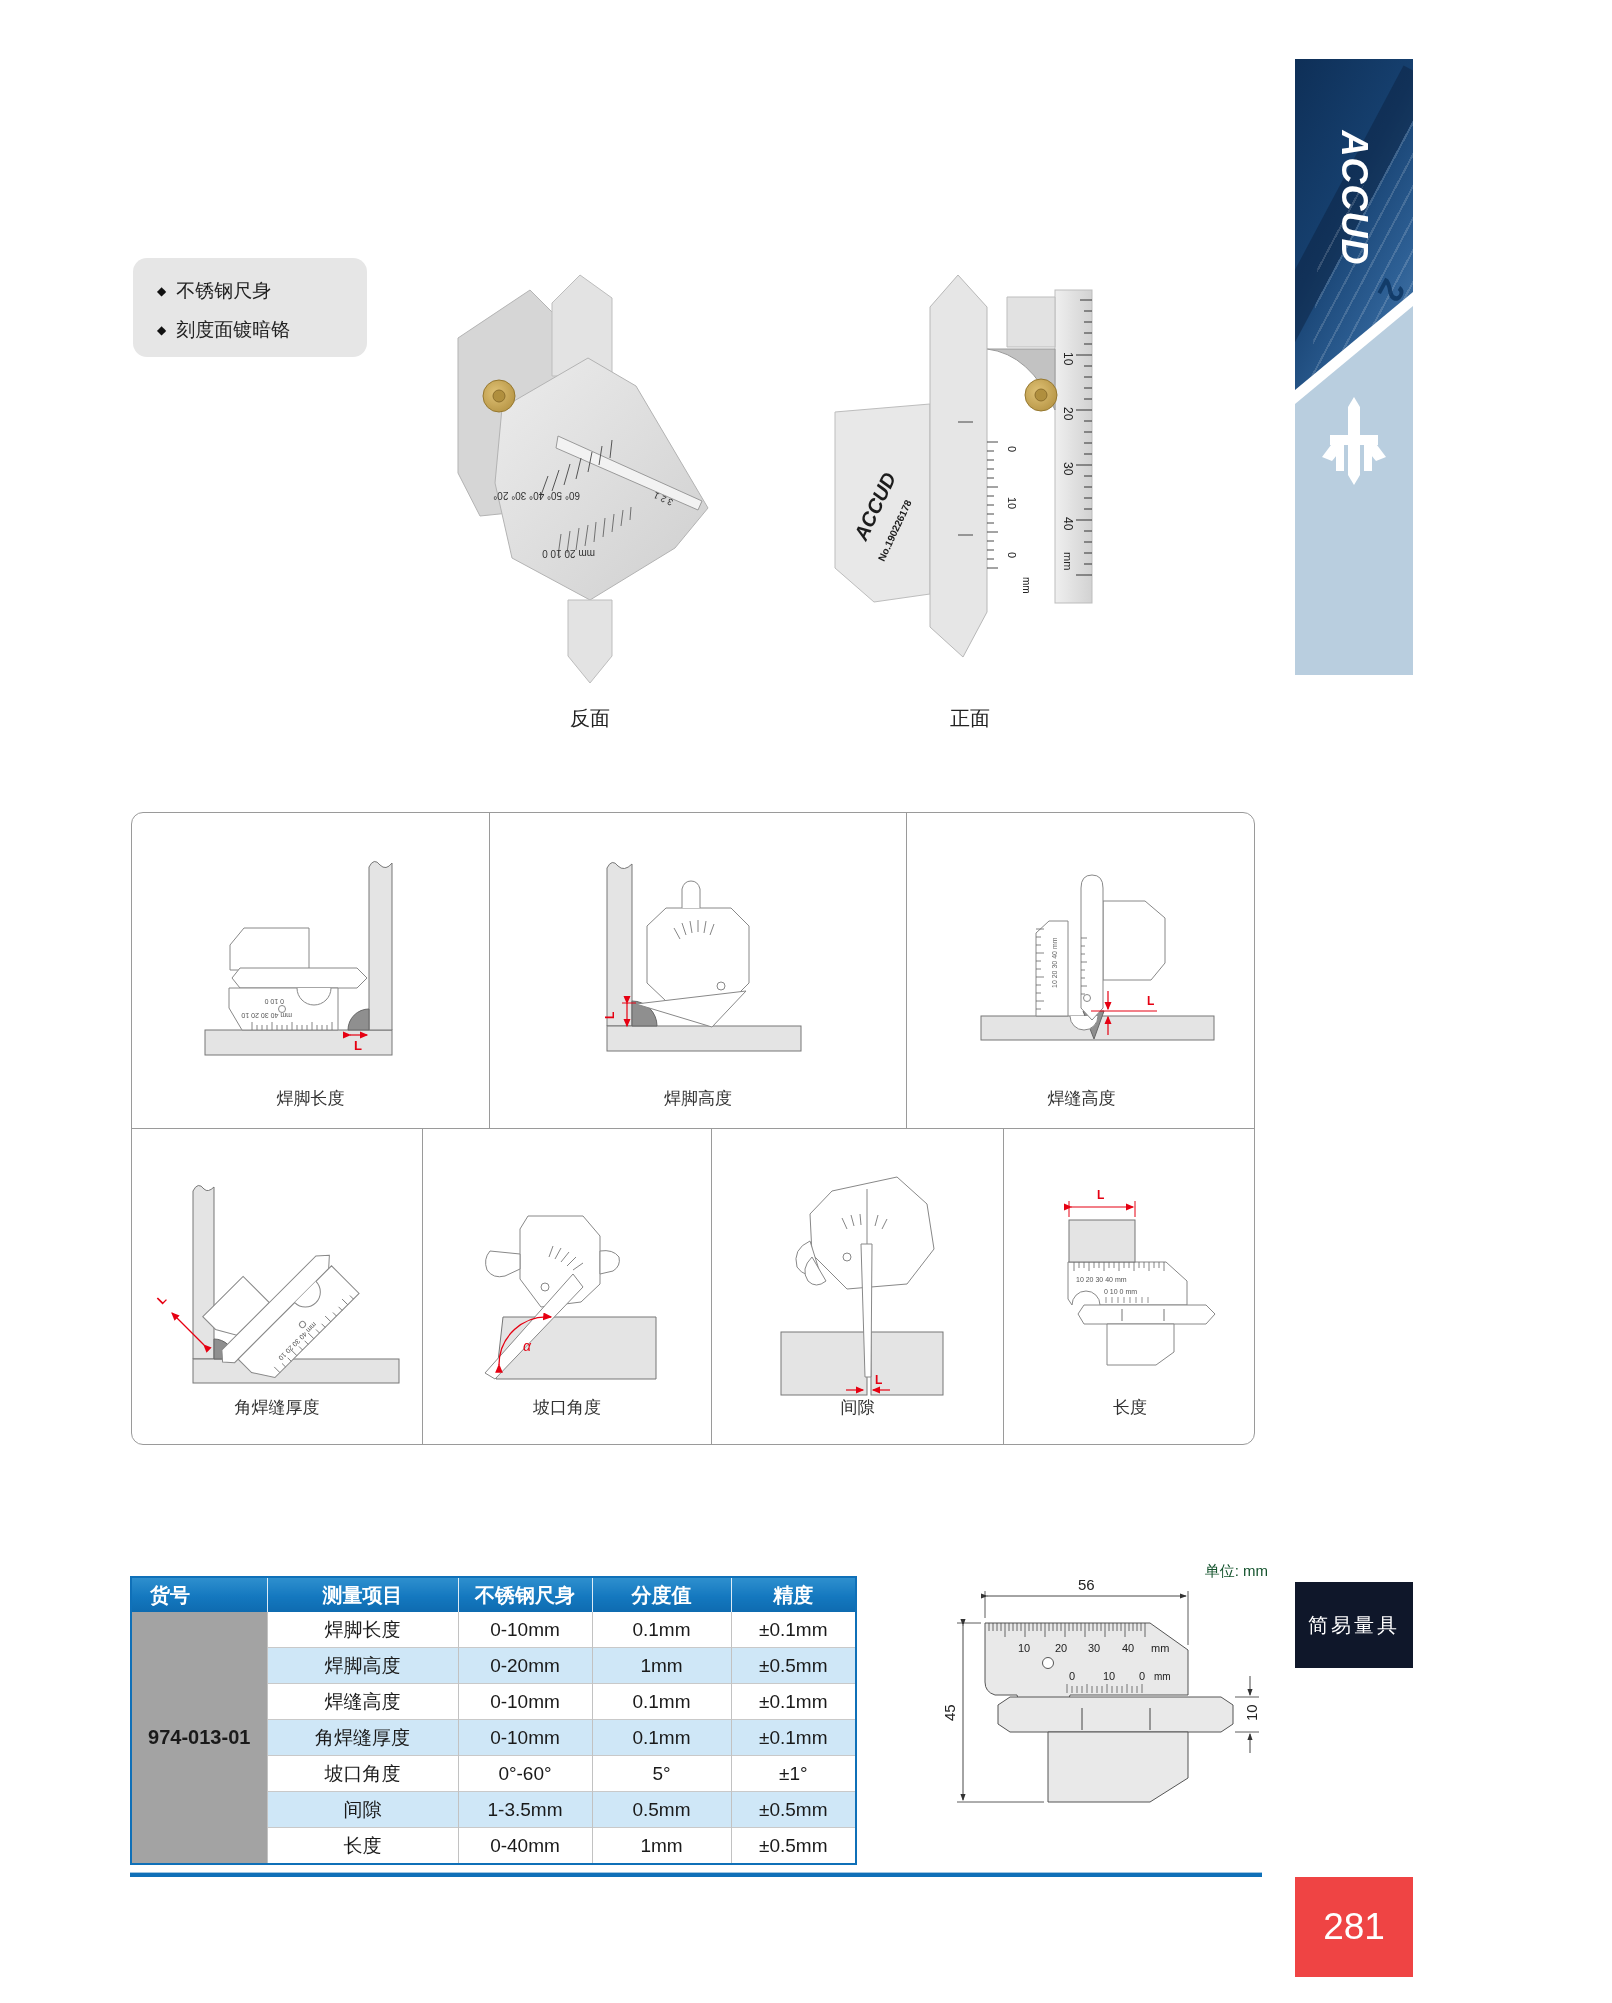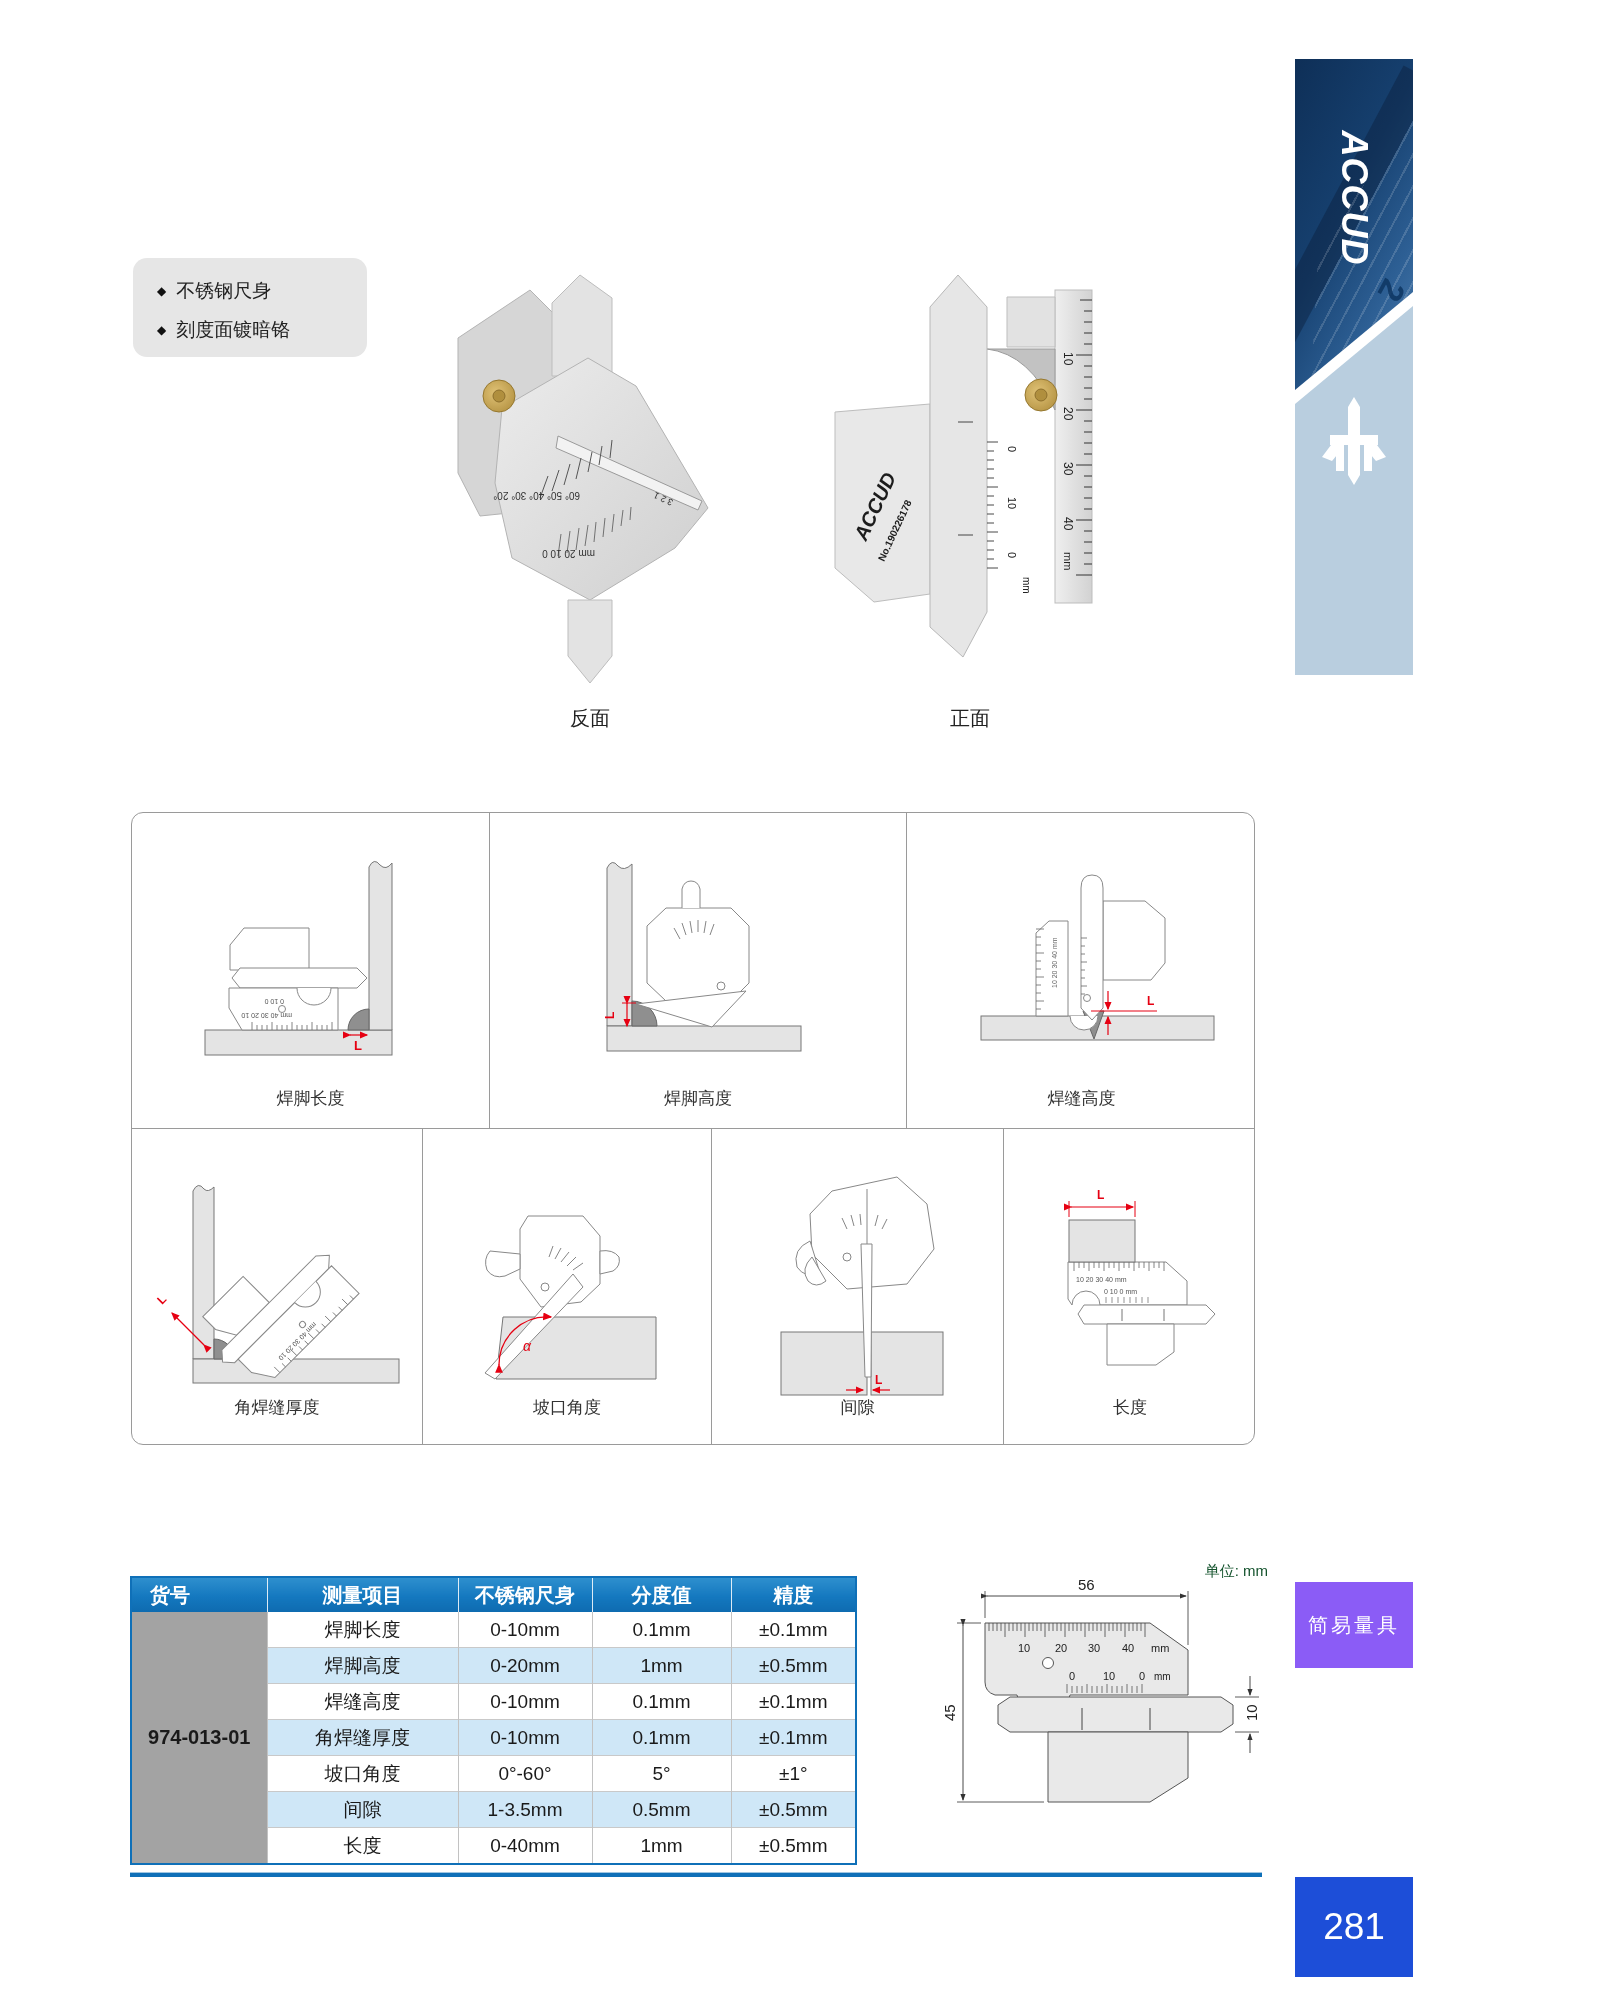--- a/index.html
+++ b/index.html
@@ -62,23 +62,23 @@
   table.spec-t td{font-size:19px;color:#1a1a1a;text-align:center;height:33px;
       border-left:1px solid #c2c2c2;border-top:1px solid #c9c9c9;}
   table.spec-t td.itemno{font-size:20px;font-weight:bold;background:#a3a3a3;border-top:none;}
   table.spec-t tbody tr.alt td:not(.itemno){background:#cfe7f7;}
   table.spec-t tbody tr:first-child td{border-top:none;}
 
   
   .unit-note{left:1168px;top:1562px;width:100px;font-size:15px;color:#14532d;text-align:right;}
 
   
-  .cat-tab{left:1295px;top:1582px;width:118px;height:86px;background:#8b5cf6;color:#fff;
+  .cat-tab{left:1295px;top:1582px;width:118px;height:86px;background:#0f172a;color:#fff;
            font-size:20px;display:flex;align-items:center;justify-content:center;letter-spacing:3px;}
-  .page-num{left:1295px;top:1877px;width:118px;height:100px;background:#1d4ed8;color:#fff;
+  .page-num{left:1295px;top:1877px;width:118px;height:100px;background:#ef4444;color:#fff;
             font-size:37px;display:flex;align-items:center;justify-content:center;}
   .bottom-rule{left:130px;top:1872px;width:1132px;height:4px;background:#0f70b8;border-top:1px solid #9fc6e2;}
 
   svg text{font-family:"Liberation Sans","DejaVu Sans",sans-serif;}
 </style>
 </head>
 <body>
 
 <div id="page">
 

